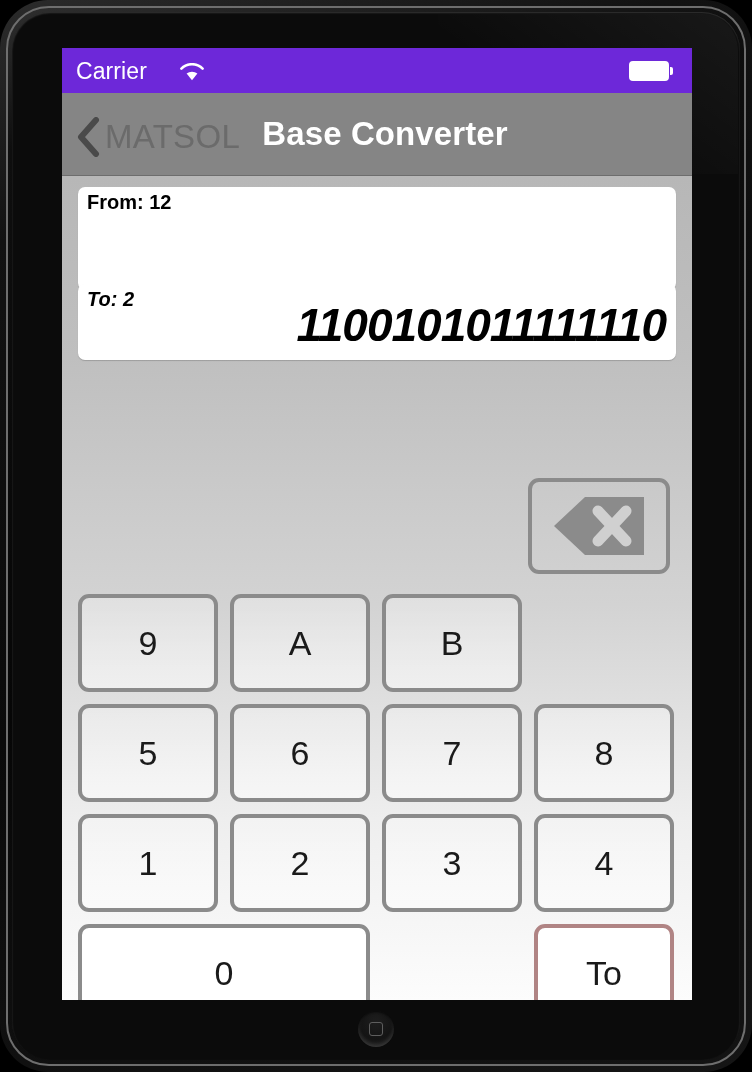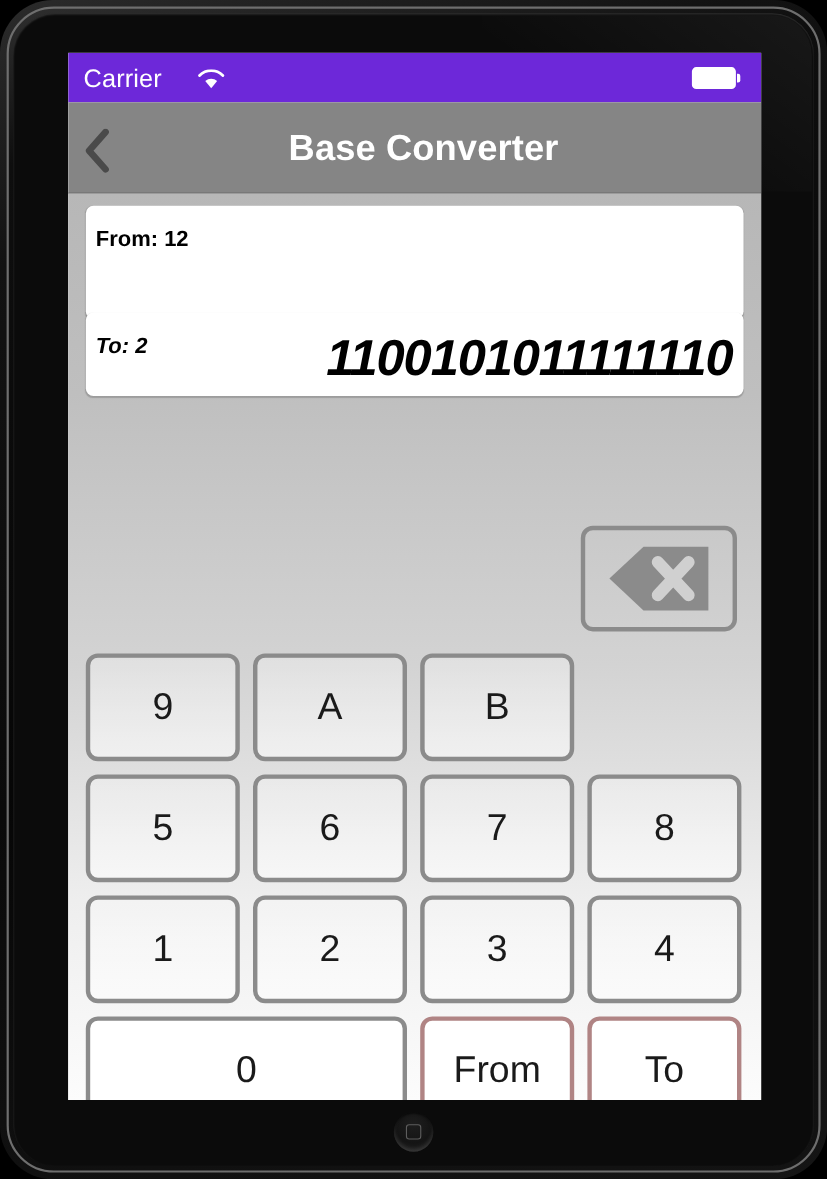--- a/index.html
+++ b/index.html
@@ -55,21 +55,21 @@
 
   
   #content{position:absolute;left:0;top:128px;width:630px;height:824px;
     background:linear-gradient(180deg,#b7b7b7 0%,#bfbfbf 22%,#d3d3d3 52%,#eeeeee 78%,#fcfcfc 100%);}
 
   
   .display-field{position:absolute;left:16px;width:598px;background:#fff;border-radius:7px;
     box-sizing:border-box;box-shadow:0 1px 1px rgba(0,0,0,.18);}
   #from-field{top:11px;height:103px;}
   #to-field{top:108px;height:76px;font-style:italic;}
-  .field-label{position:absolute;left:9px;top:4px;font-size:20px;font-weight:bold;color:#000;margin-top:16px;}
+  .field-label{position:absolute;left:9px;top:4px;font-size:20px;font-weight:bold;color:#000;}
   .field-value{position:absolute;right:12px;bottom:5px;font-size:48px;font-weight:bold;color:#000;
     letter-spacing:-.5px;white-space:nowrap;}
   #to-value{font-size:46px;right:10px;bottom:8px;letter-spacing:-1px;margin-top:29px;}
 
   
   #backspace-key{position:absolute;left:466px;top:302px;width:142px;height:96px;
     border:4px solid #8b8b8b;border-radius:11px;box-sizing:border-box;background:transparent;
     cursor:pointer;}
   #backspace-icon{position:absolute;left:50%;top:50%;transform:translate(-50%,-50%);
     width:94px;height:62px;display:block;}
@@ -116,20 +116,21 @@
       </span>
     </div>
 
     <div id="nav-bar">
       <div id="back-button">
         <span id="back-chevron-wrap">
           <svg id="back-chevron" viewBox="0 0 24 40">
             <path d="M20 3 L5 20 L20 37" stroke="#4a4a4a" stroke-width="6" fill="none" stroke-linecap="round" stroke-linejoin="round"></path>
           </svg>
         </span>
+        <span id="back-label">MATSOL</span>
       </div>
       <div id="nav-title">Base Converter</div>
     </div>
 
     <div id="content">
 
       <div id="from-field" class="display-field">
         <span class="field-label">From: 12</span>
       </div>
 
@@ -181,23 +182,20 @@
         <div class="key col2 row2">
           <span>3</span>
           </div>
         <div class="key col3 row2">
           <span>4</span>
           </div>
 
         <div class="key wide col0 row3">
           <span>0</span>
           </div>
-        <div class="key accent col2 row3">
-          <span>From</span>
-          </div>
         <div class="key accent col3 row3">
           <span>To</span>
           </div>
 
       </div>
     </div>
   </div>
 </div>
 
 </body></html>

